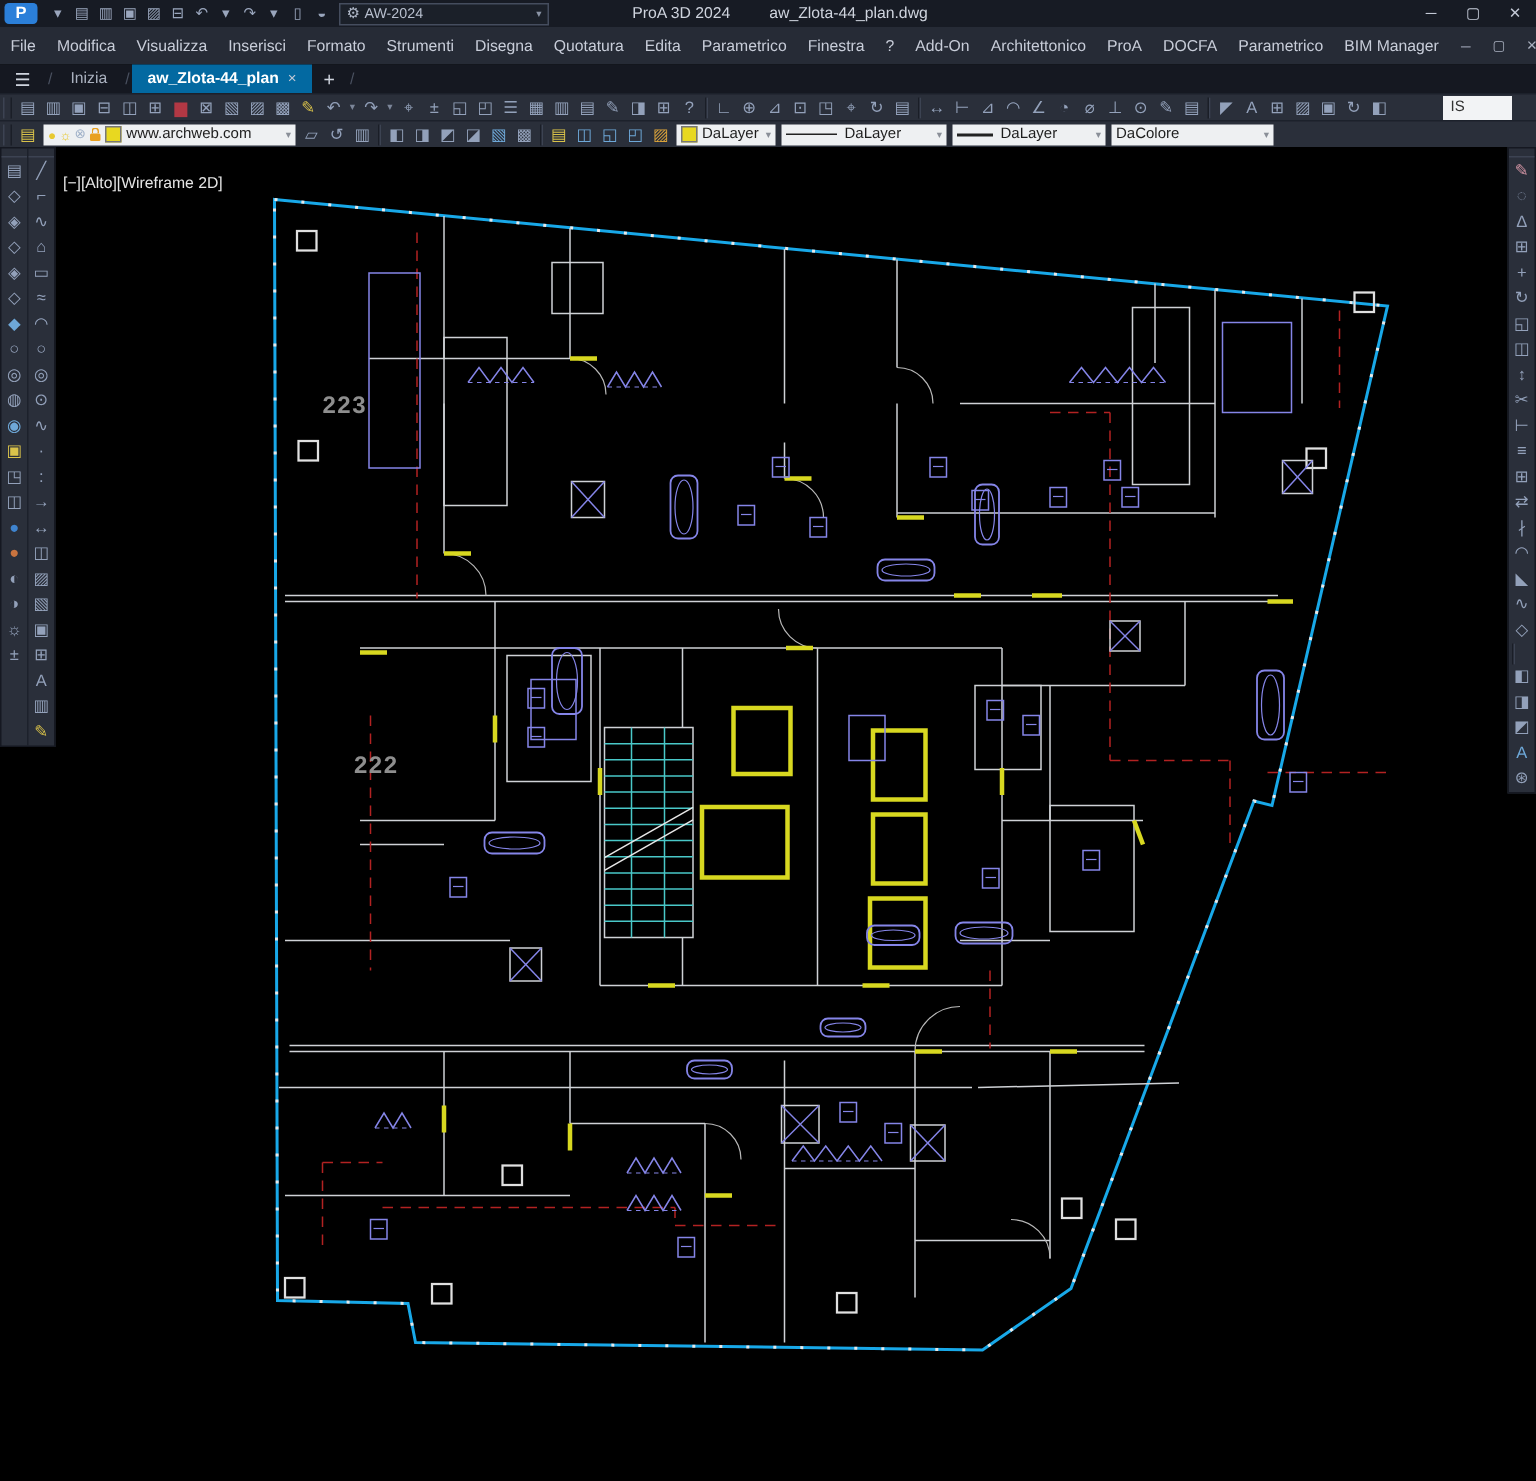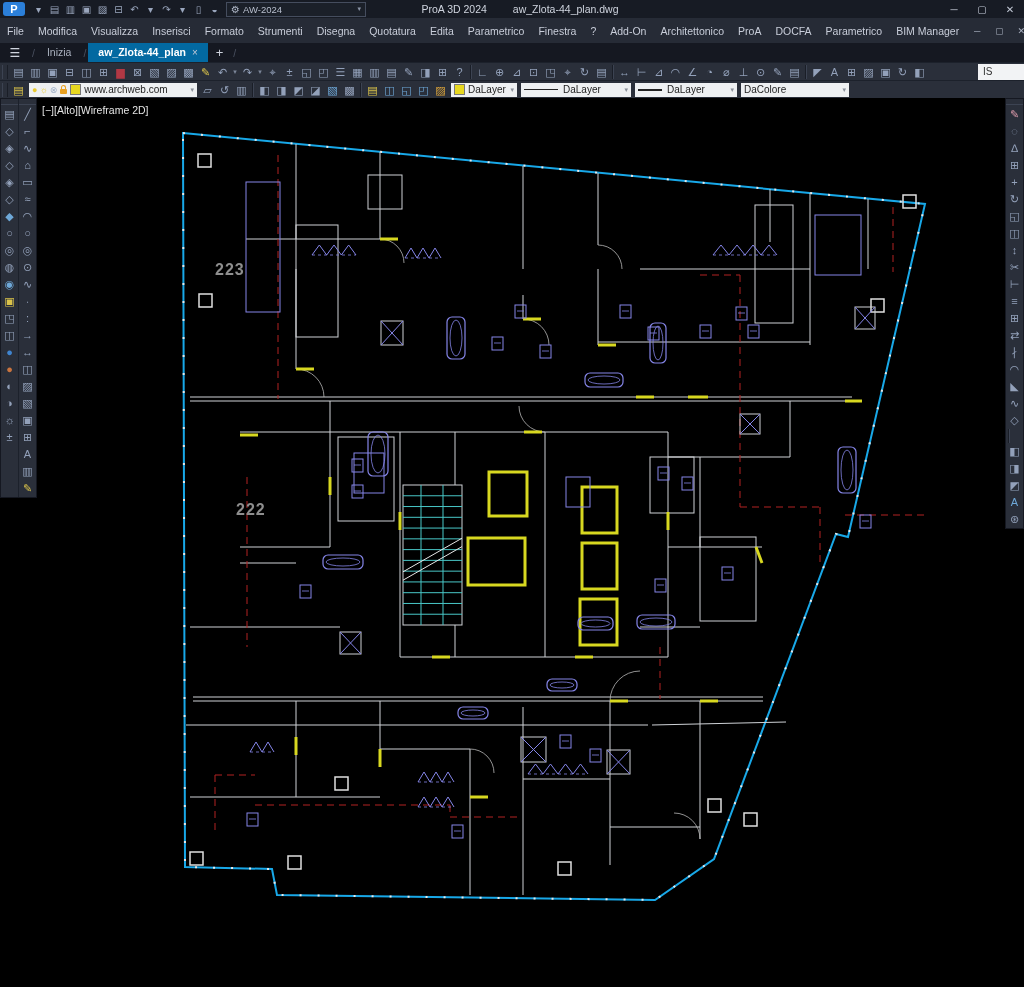--- a/index.html
+++ b/index.html
@@ -30,21 +30,21 @@
   .tab{padding:0 10px;line-height:19px;text-align:center;}
   .tab.active{background:#0369a1;color:#fff;font-weight:bold;display:flex;align-items:center;gap:6px;}
   .tab.active .x{font-weight:normal;color:#c3c9d6;font-size:10px;}
   #newtab{color:#cfd4de;font-size:13px;padding:0 8px;}
   
   .tbrow{height:18px;background:#2a2f3a;border-top:1px solid #1c212b;}
   .ico{width:17px;height:16px;line-height:16px;text-align:center;font-size:11px;color:#93a1ba;flex:0 0 auto;}
   .ico.sm{width:8px;font-size:7px;color:#7c8699;}
   .sep{width:1px;height:14px;background:#1a1e27;border-right:1px solid #3c4352;margin:0 2px;flex:0 0 auto;}
   .grip{width:4px;height:14px;margin:0 2px;border-left:1px solid #3c4352;border-right:1px solid #1a1e27;flex:0 0 auto;}
-  #isbox{margin-left:auto;margin-right:0;width:46px;height:16px;background:#f2f3f5;color:#333;
+  #isbox{margin-left:auto;margin-right:16px;width:46px;height:16px;background:#f2f3f5;color:#333;
     font-size:10px;line-height:16px;padding-left:5px;box-sizing:border-box;}
   
   .combo{display:flex;align-items:center;background:#eef0f2;height:14px;margin:0 2px;padding:0 3px;
     box-sizing:border-box;color:#1d1d1d;font-size:10px;flex:0 0 auto;}
   .combo .arr{margin-left:auto;color:#8a8f98;font-size:7px;padding-left:4px;}
   .swatch{width:9px;height:9px;background:#e8d820;border:1px solid #777;margin-right:3px;flex:0 0 auto;}
   .lnsample{width:34px;height:1px;background:#222;margin-right:5px;flex:0 0 auto;}
   .cicon{font-size:9px;margin-right:2px;flex:0 0 auto;}
   .lock{width:7px;height:5px;background:#e8a020;border-radius:1px;position:relative;margin:3px 3px 0 1px;flex:0 0 auto;}
   .lock:before{content:"";position:absolute;left:1px;top:-4px;width:3px;height:3px;border:1px solid #e8a020;
@@ -52,21 +52,21 @@
   
   #canvas{position:relative;width:1024px;height:896px;background:#000;}
   #plansvg{position:absolute;left:0;top:0;}
   .vtool{position:absolute;top:0;background:#2a2f3a;border:1px solid #151821;display:flex;}
   #lefttool{left:0;}
   #righttool{right:0;}
   .vcol{display:flex;flex-direction:column;width:17px;border-right:1px solid #1c212b;}
   .vcol:last-child{border-right:none;}
   .vcol .ico{width:17px;height:17px;line-height:17px;}
   .vhandle{height:5px;border-bottom:1px solid #3c4352;margin-bottom:1px;}
-  #vplabel{position:absolute;left:42px;top:6px;color:#e4e4e4;font-size:10.5px;}
+  #vplabel{position:absolute;left:42px;top:18px;color:#e4e4e4;font-size:10.5px;}
 </style>
 </head>
 <body>
 
 <div id="titlebar" class="bar">
   <div id="logo">P</div>
   <div class="qat" id="qat">
       <div class="qico sm">▾</div>
       <div class="qico">▤</div>
       <div class="qico">▥</div>

